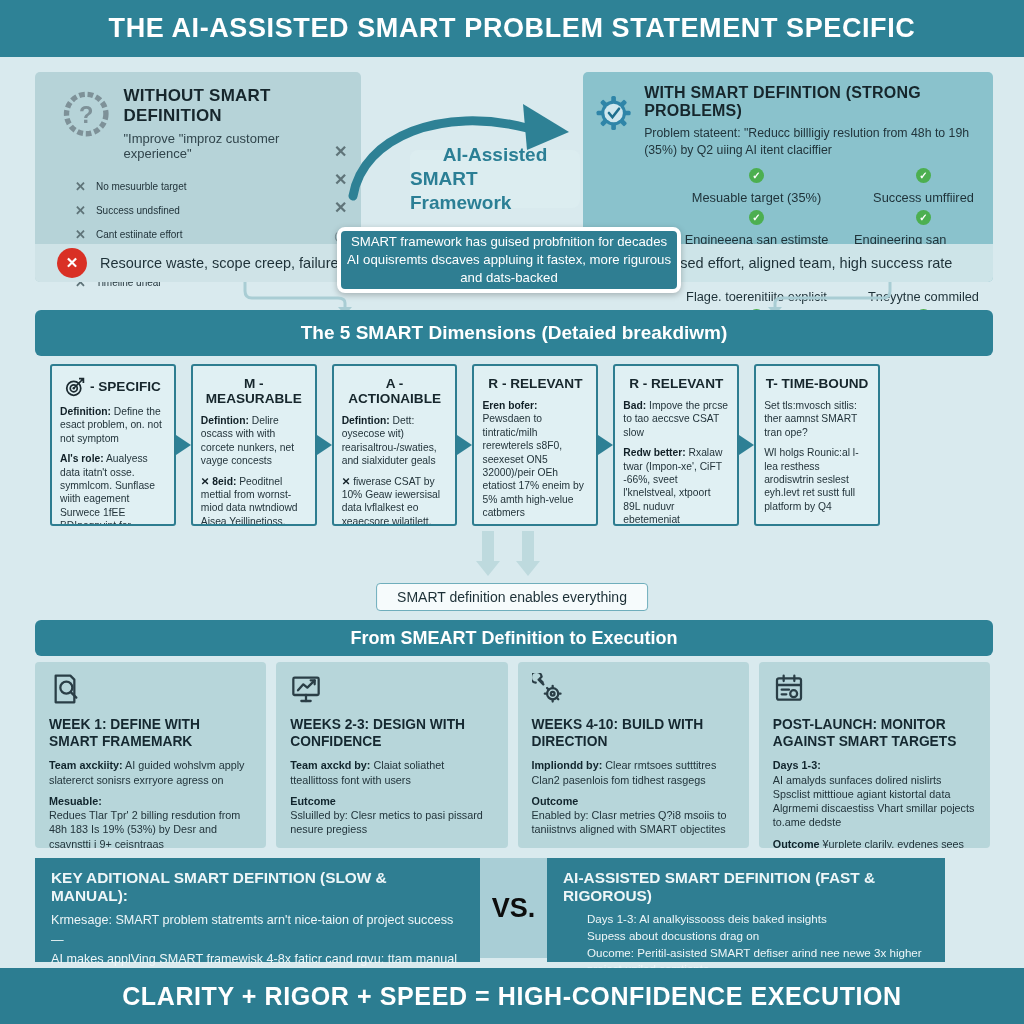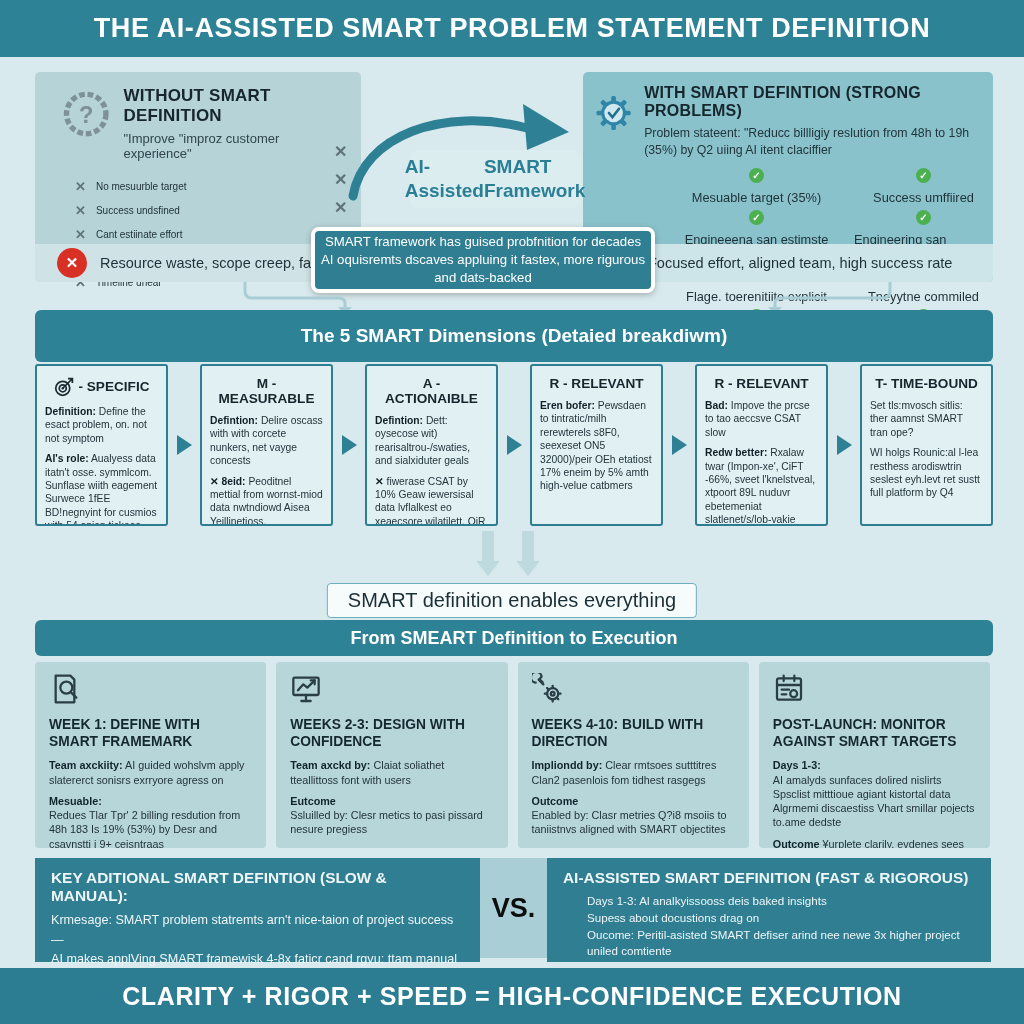--- a/index.html
+++ b/index.html
@@ -43,83 +43,83 @@
   .green-circle{width:30px;height:30px;border-radius:50%;background:#47a94c;display:flex;
     align-items:center;justify-content:center;flex:0 0 30px;}
   .green-circle::before{content:"✓";color:#fff;font-weight:bold;font-size:15px;}
 
   
   .curve-arrow{position:absolute;left:335px;top:88px;}
   .x-col{position:absolute;left:334px;top:142px;display:flex;flex-direction:column;gap:9px;
     color:#5f7479;font-size:16px;font-weight:bold;}
   .x-col span:last-child{font-weight:normal;color:#7f949a;}
   .fw-box{position:absolute;left:410px;top:150px;width:170px;height:58px;background:#dcedf0;
-    border-radius:8px;display:flex;flex-direction:row;align-items:center;justify-content:center;
+    border-radius:8px;display:flex;flex-direction:column;align-items:center;justify-content:center;
     color:#2b7f95;font-weight:bold;font-size:19px;line-height:1.25;}
-  .note-box{position:absolute;left:311px;top:227px;width:344px;height:66px;background:#2f7e92;
+  .note-box{position:absolute;left:337px;top:227px;width:344px;height:66px;background:#2f7e92;
     border:4px solid #fff;border-radius:8px;box-shadow:0 2px 6px rgba(0,0,0,.25);
     display:flex;flex-direction:column;align-items:center;justify-content:center;
     color:#fff;font-size:13.2px;line-height:1.38;text-align:center;box-sizing:border-box;}
   .connectors{position:absolute;left:0;top:279px;}
 
   
   .banner{position:absolute;left:35px;width:958px;background:#2e8296;border-radius:6px;color:#fff;
     display:flex;align-items:center;justify-content:center;font-weight:bold;}
-  .banner.b1{top:310px;height:52px;font-size:19px;}
+  .banner.b1{top:310px;height:46px;font-size:19px;}
   .banner.b2{top:620px;height:36px;font-size:18px;}
 
   
-  .dim-row{position:absolute;left:35px;top:364px;width:958px;height:162px;display:flex;
+  .dim-row{position:absolute;left:50px;top:364px;width:830px;height:162px;display:flex;
     justify-content:space-between;align-items:stretch;}
   .dim-card{width:133px;background:#e0f0f3;border:2px solid #2e7d90;border-radius:3px;
     padding:10px 8px 4px;box-sizing:border-box;overflow:hidden;}
   .dim-title{display:flex;align-items:center;justify-content:center;gap:4px;font-size:13.6px;
     font-weight:bold;color:#16262c;margin-bottom:8px;text-align:center;}
   .dim-card p{margin:0 0 7px;font-size:10.3px;line-height:1.3;color:#23343b;}
   .dim-card b{color:#101f26;}
   .dim-arrow{align-self:center;width:0;height:0;border-top:10px solid transparent;
     border-bottom:10px solid transparent;border-left:15px solid #2e8095;}
 
   .dbl-arrow{position:absolute;top:531px;width:12px;height:30px;background:#bedade;}
   .dbl-arrow::after{content:"";position:absolute;top:30px;left:-6px;
     border-left:12px solid transparent;border-right:12px solid transparent;
     border-top:15px solid #bedade;}
   .enables{position:absolute;top:583px;left:50%;transform:translateX(-50%);background:#f6fbfc;
-    border:1.5px solid #6faebc;border-radius:4px;padding:5px 20px;font-size:20px;color:#1c2f36;}
+    border:1.5px solid #6faebc;border-radius:4px;padding:5px 20px;font-size:14px;color:#1c2f36;}
 
   
   .exec-row{position:absolute;left:35px;top:662px;width:955px;height:186px;display:flex;gap:10px;}
   .exec-card{flex:1;background:#b7d6da;border-radius:4px;padding:11px 14px;box-sizing:border-box;
     overflow:hidden;}
   .exec-icon{margin-bottom:7px;}
   .exec-title{font-size:13.8px;font-weight:bold;color:#152830;line-height:1.25;margin-bottom:8px;}
   .exec-card p{font-size:10.8px;line-height:1.32;color:#22343b;margin:0 0 7px;}
   .exec-card b{color:#10242c;}
   .blead{display:block;font-weight:bold;color:#10242c;}
 
   
   .cmp{position:absolute;top:858px;height:104px;background:#2f7e92;color:#eef6f8;
     padding:11px 16px;box-sizing:border-box;}
   .cmp.left{left:35px;width:445px;}
-  .cmp.right{left:547px;width:444px;}
+  .cmp.right{left:547px;width:398px;}
   .cmp-title{font-size:15.4px;font-weight:bold;margin-bottom:6px;}
   .cmp.left .cmp-line{font-size:12.6px;line-height:1.55;}
   .cmp.right .cmp-line{font-size:11.6px;line-height:1.45;margin-left:24px;}
   .vs{position:absolute;left:480px;top:858px;width:67px;height:100px;background:#a9ced6;
     display:flex;align-items:center;justify-content:center;font-size:27px;font-weight:bold;color:#0d0d0d;}
 
   svg .ln{stroke:#2a3e46;stroke-width:1.7;fill:none;stroke-linecap:round;stroke-linejoin:round;}
 </style>
 </head>
 <body>
 
 <div class="page">
 
   <div class="top-banner">
-    <span class="t">THE AI-ASSISTED SMART PROBLEM STATEMENT DEFINITION</span>
+    <span class="t">THE AI-ASSISTED SMART PROBLEM STATEMENT SPECIFIC</span>
   </div>
 
   <div class="panel without">
     <div class="p-head">
       <svg width="56" height="56" viewBox="0 0 32 32">
         <circle cx="16" cy="16" r="12.5" fill="none" stroke="#7e9198" stroke-width="3.4" stroke-dasharray="3.6 1.8"></circle>
         <text x="16" y="21.5" text-anchor="middle" font-size="15" font-weight="bold" fill="#7e9198">?</text>
       </svg>
       <div>
         <div class="p-title">WITHOUT SMART DEFINITION</div>

